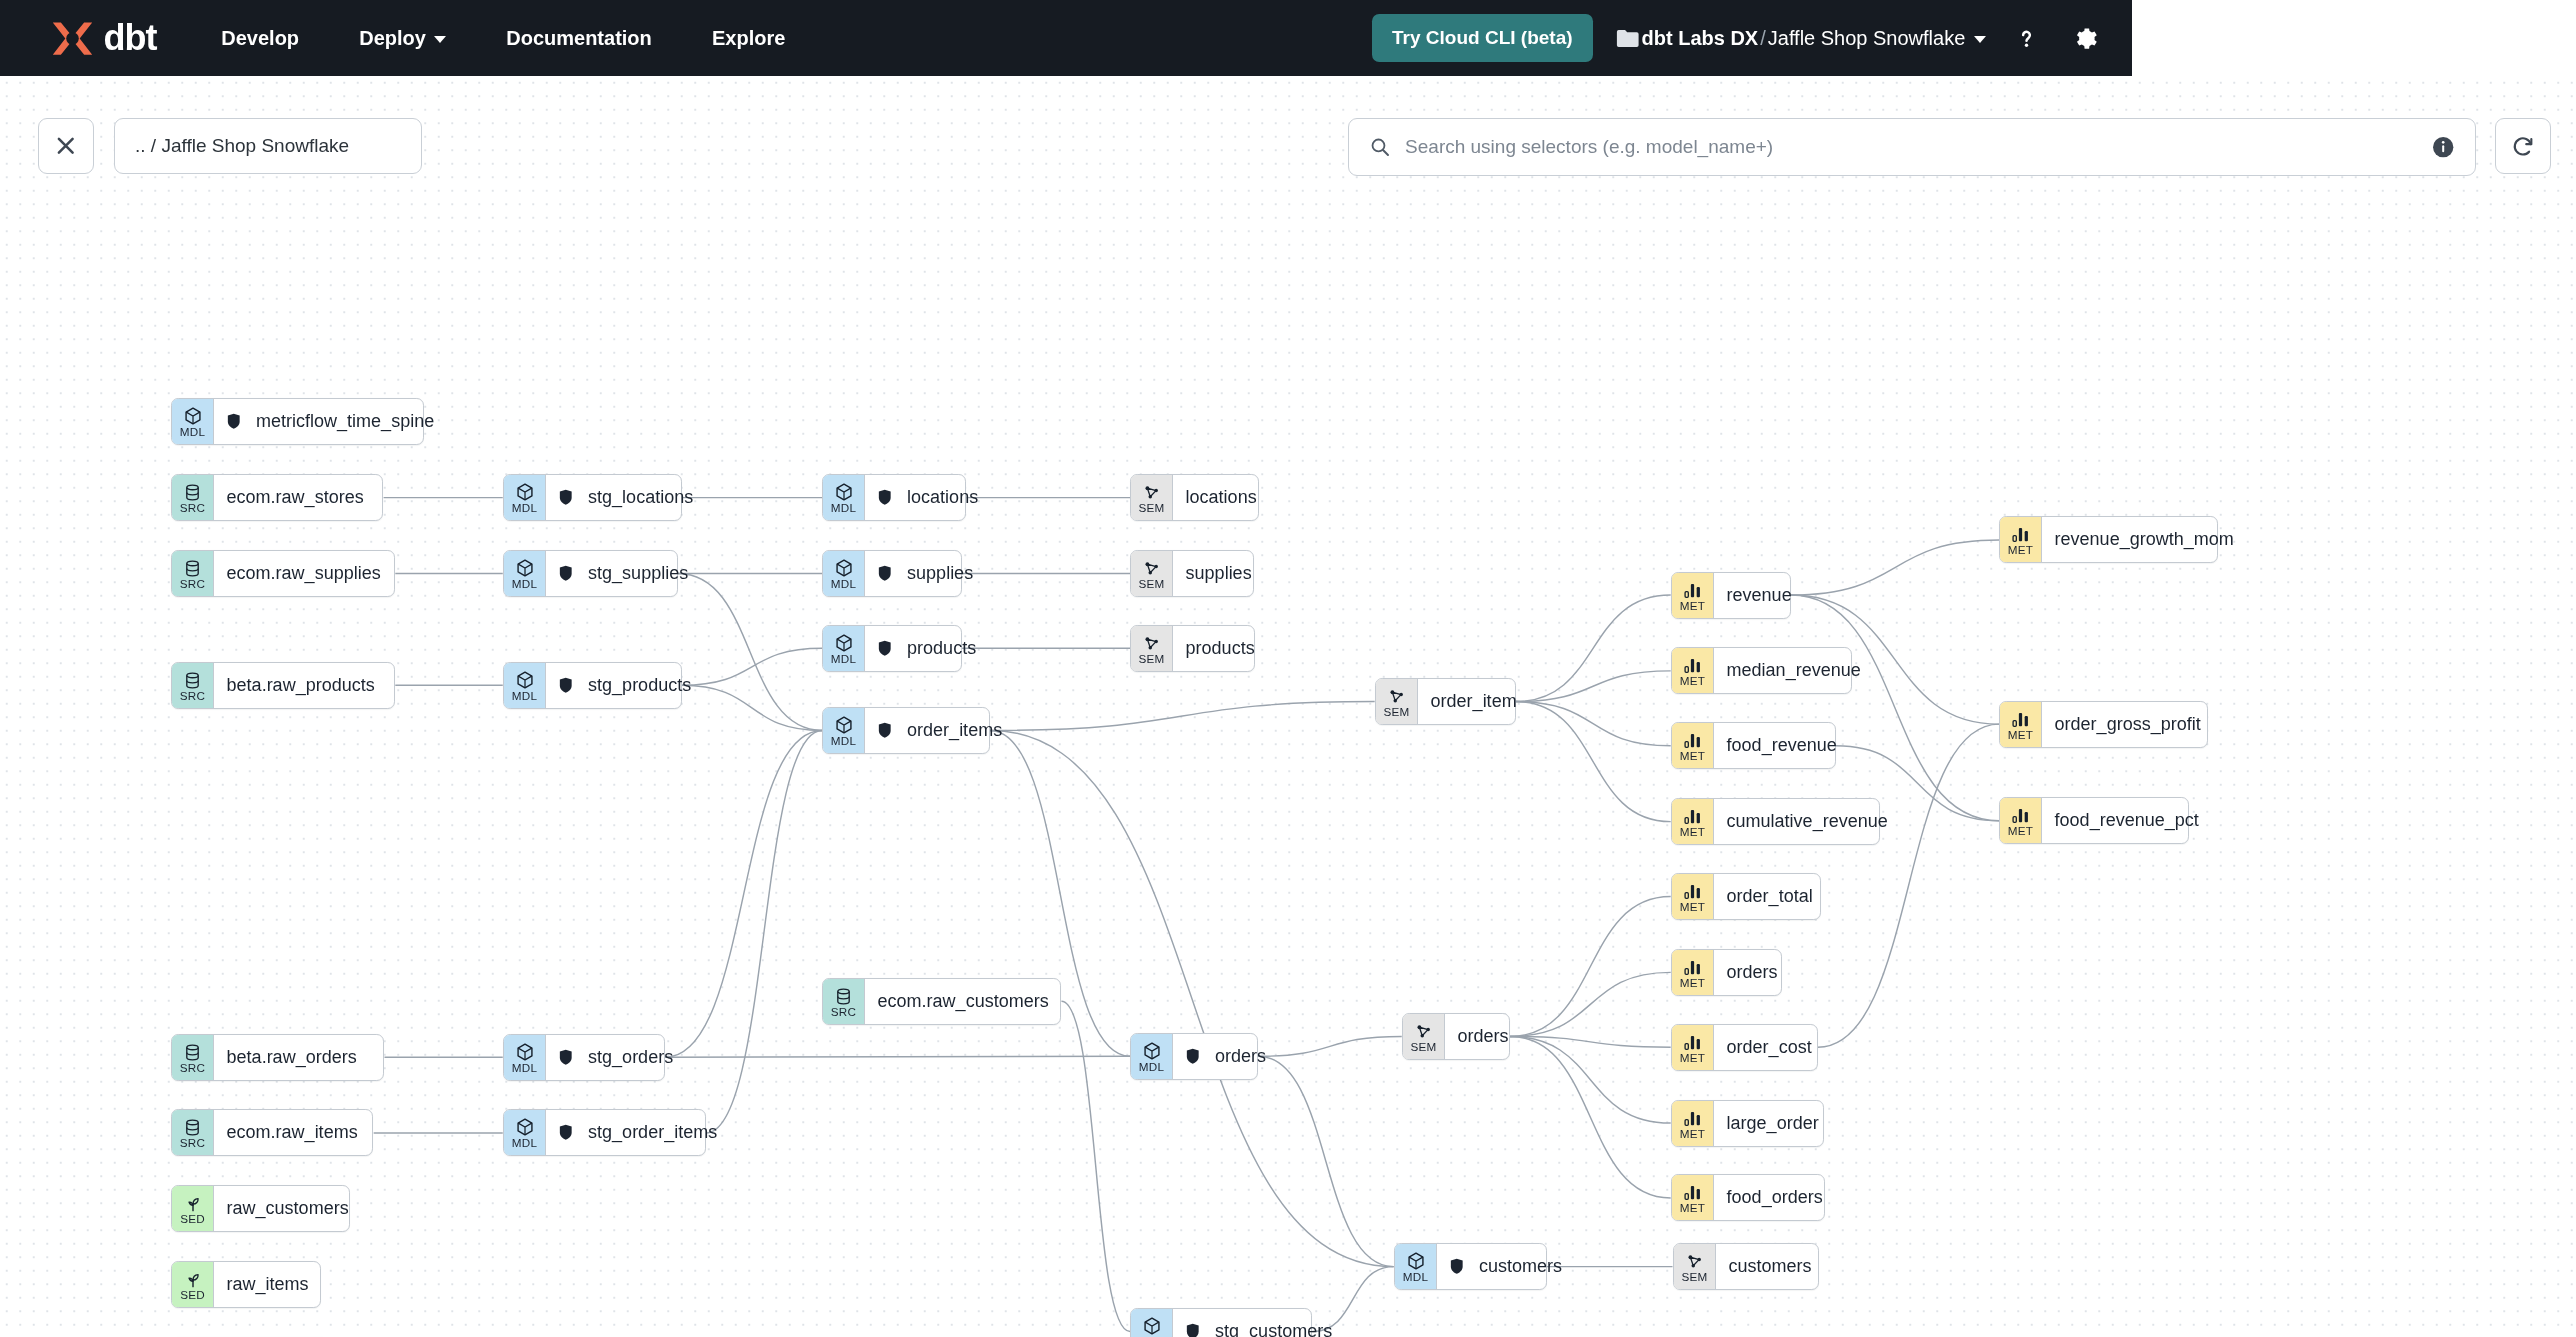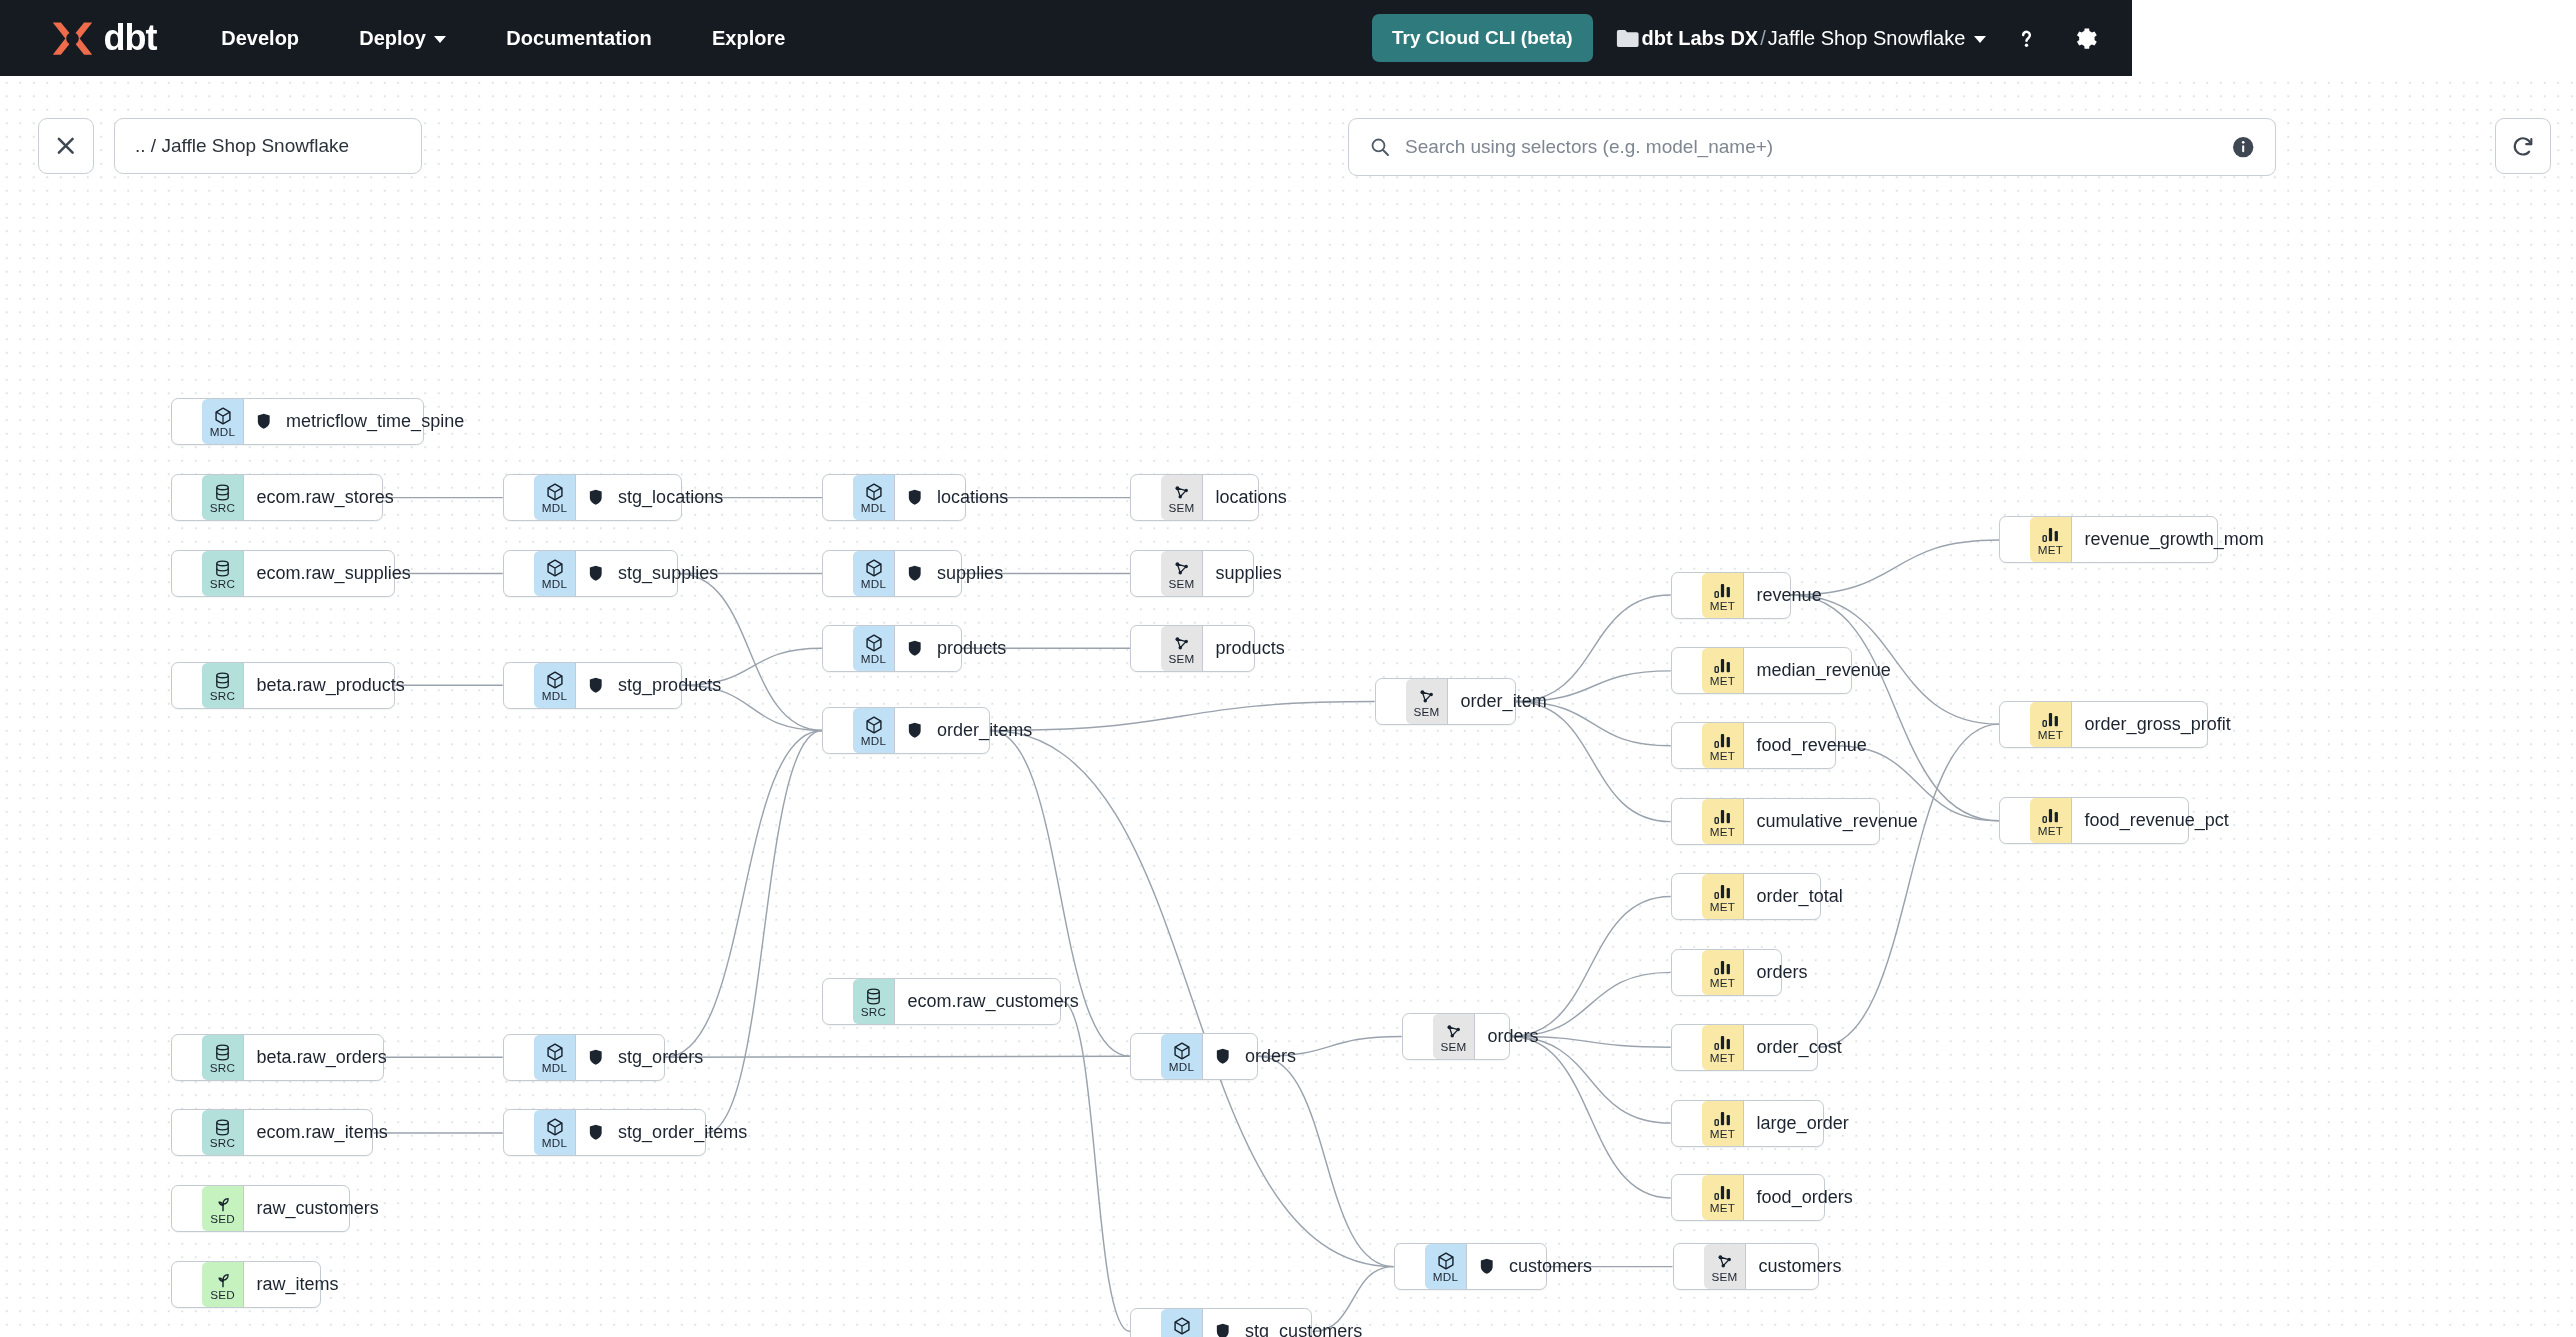--- a/index.html
+++ b/index.html
@@ -50,21 +50,21 @@
   }
   .sub-inner { position:relative; width:100%; height:100%; }
   .btn-outline {
     position:absolute; background:#fff; border:1.4px solid #c9cfd6; border-radius:9px;
     display:flex; align-items:center; justify-content:center; cursor:pointer; pointer-events:auto;
   }
   #close-btn { left:38px; top:42px; width:56px; height:56px; }
   #crumb-btn { left:114px; top:42px; width:308px; height:56px; padding:0 20px;
                font-size:19px; color:#2c333a; justify-content:flex-start;}
   .searchbar {
-    position:absolute; left:1348px; top:42px; width:928px; height:58px;
+    position:absolute; left:1348px; top:42px; width:1128px; height:58px;
     background:#fff; border:1.4px solid #c9cfd6; border-radius:9px;
     display:flex; align-items:center; padding: 0 20px; gap:14.4px; pointer-events:auto;
   }
   .searchbar input {
     flex:1; border:none; outline:none; font-size:19px; color:#2c333a;
     font-family:"Liberation Sans", sans-serif; background:transparent;
   }
   .searchbar input::placeholder { color:#7d8691; }
   #refresh-btn { left:2495px; top:42px; width:56px; height:56px; }
 
@@ -78,21 +78,20 @@
   }
   .edges { position:absolute; inset:0; width:2576px; height:1262px; }
   .edges path { fill:none; stroke:#9aa3ad; stroke-width:1.6px; }
 
   
   .node {
     position:absolute; display:flex; align-items:stretch;
     background:#fff; border:1.3px solid #c4cad1; border-radius:7.2px;
     height:47px; cursor:pointer;
     box-shadow: 0 0.9px 0.9px rgba(20,30,45,.05);
-    padding-left: 30px;
   }
   .badge {
     width:42px; flex:0 0 42px; border-right:1.3px solid #c4cad1;
     border-radius:5.4px 0 0 5.4px;
     display:flex; flex-direction:column; align-items:center; justify-content:center;
     gap:0px; padding-top:0.9px;
   }
   .badge .bico { height:20px; display:flex; align-items:center; justify-content:center; }
   .badge .btxt { font-size:11.7px; font-weight:400; color:#1c2430; line-height:1; letter-spacing:0.2px;}
   .nlabel {

